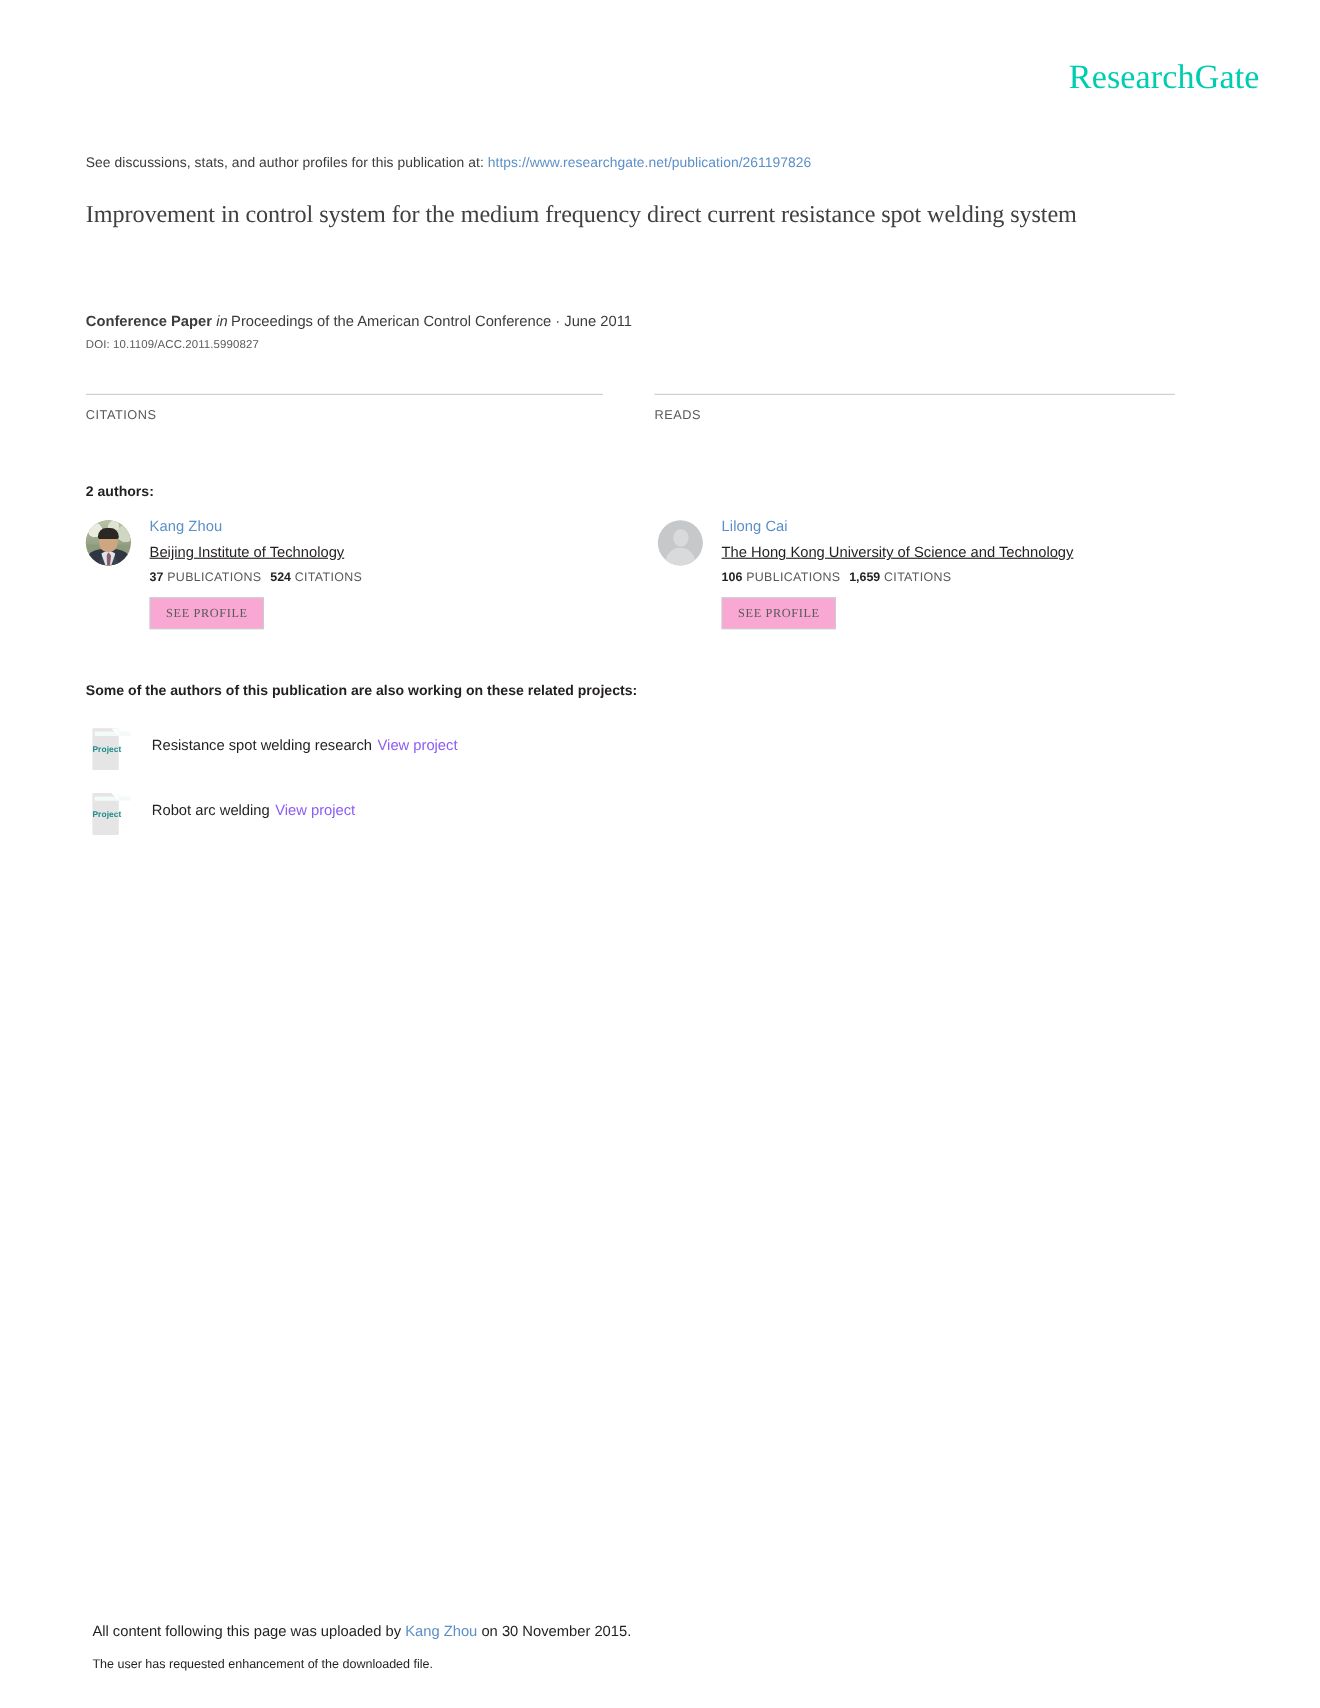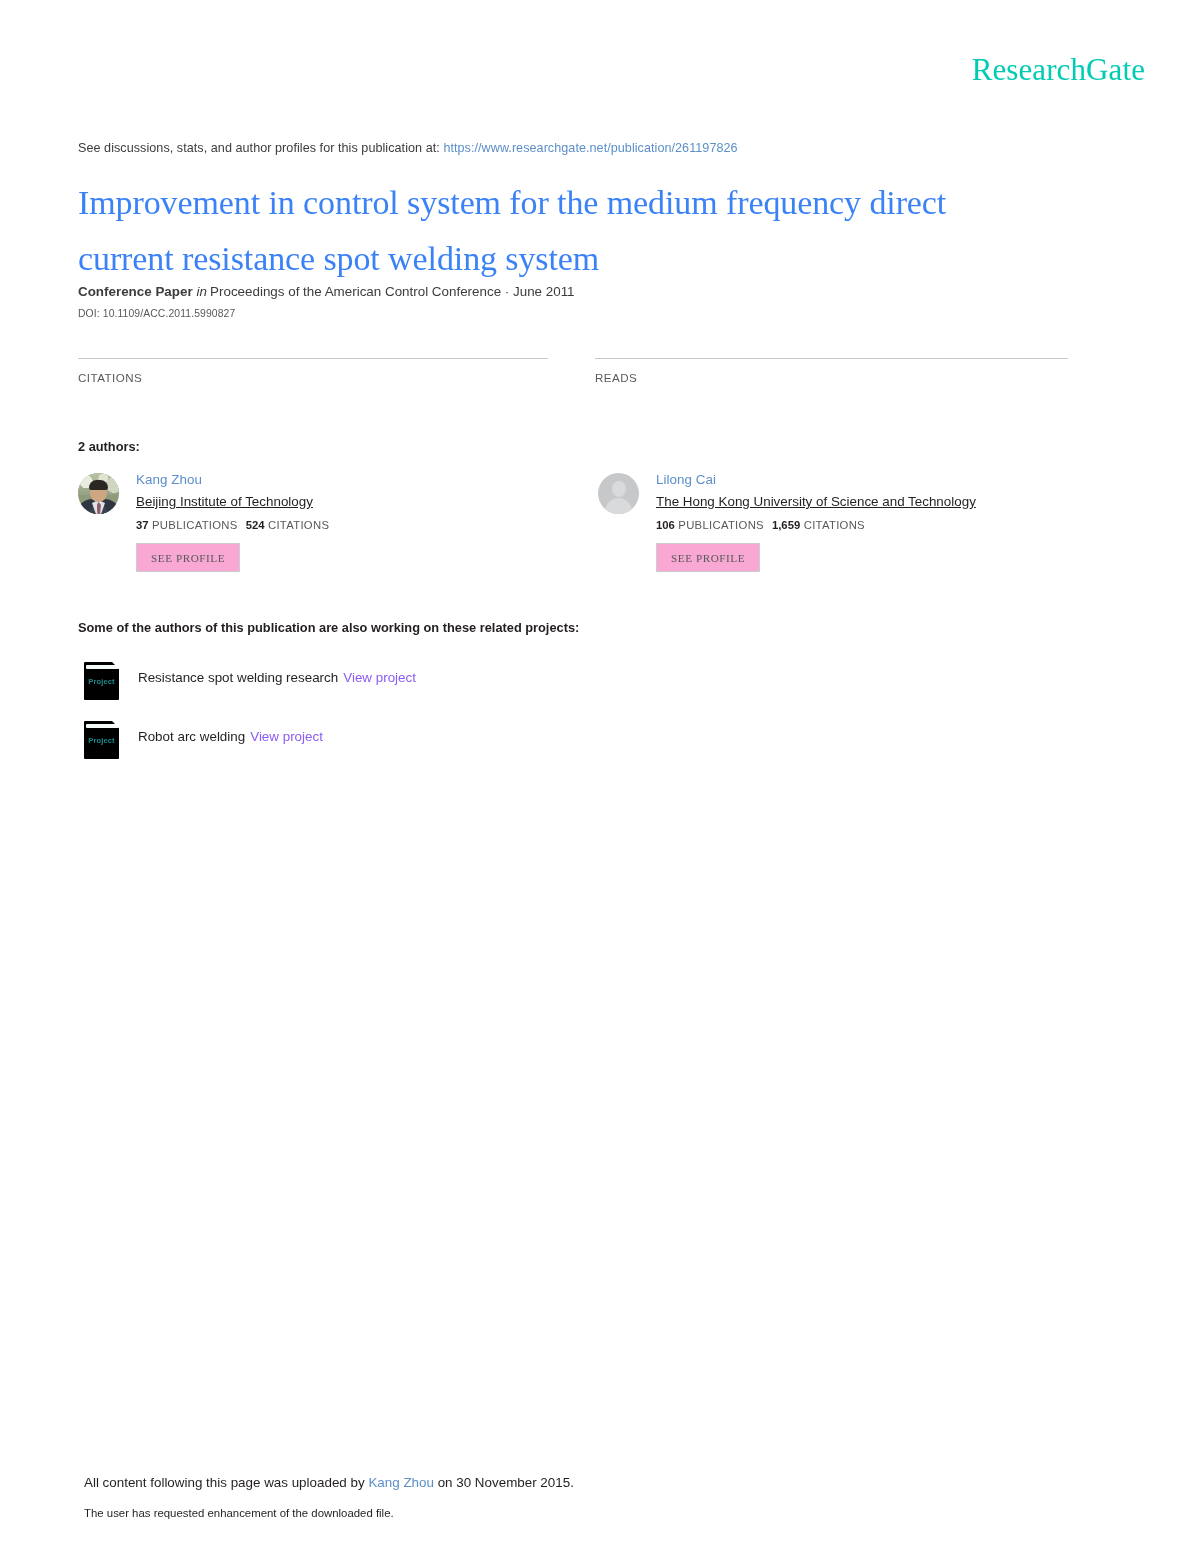--- a/index.html
+++ b/index.html
@@ -46,24 +46,24 @@
     color: #5c8fc8;
     text-decoration: none;
   }
   
   .title {
     position: absolute;
     left: 78px;
     top: 175px;
     width: 960px;
     font-family: "Liberation Serif", serif;
-    font-size: 34px;
-    line-height: 56px;
+    font-size: 22px;
+    line-height: 40px;
     font-weight: 400;
-    color: #3b82f6;
+    color: #404040;
     letter-spacing: -0.1px;
   }
   
   .pubmeta {
     position: absolute;
     left: 78px;
     top: 284px;
     font-size: 13.4px;
     color: #3c3c3b;
     white-space: nowrap;
@@ -226,22 +226,22 @@
     font-size: 12.8px;
     font-weight: bold;
     color: #231f20;
   }
   .project-row { position: absolute; left: 84px; height: 48px; }
   .project-row.p0 { top: 660px; }
   .project-row.p1 { top: 719px; }
   .folder {
     position: absolute;
     left: 0; top: 2px;
-    width: 35px; height: 38px;
-    background: #000000;
+    width: 24px; height: 38px;
+    background: #e5e5e5;
     border-radius: 1px;
   }
   .folder .tab {
     position: absolute;
     left: 2px; top: 3px;
     width: 33px; height: 4px;
     background: #f4fafa;
     border-radius: 1px;
   }
   .folder .corner {

